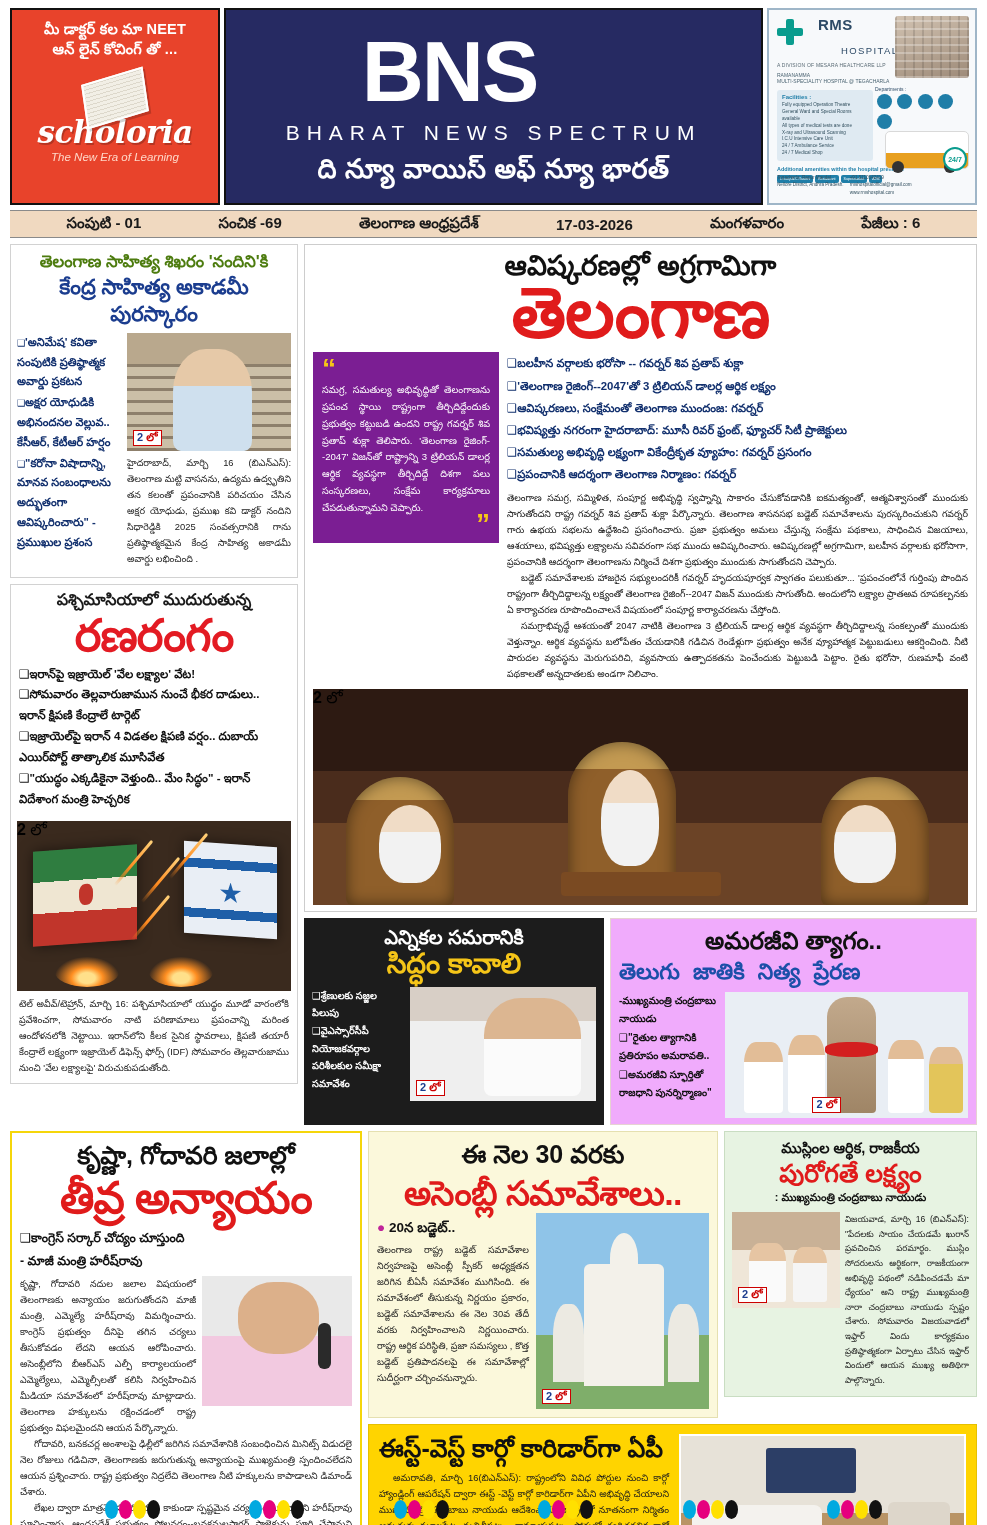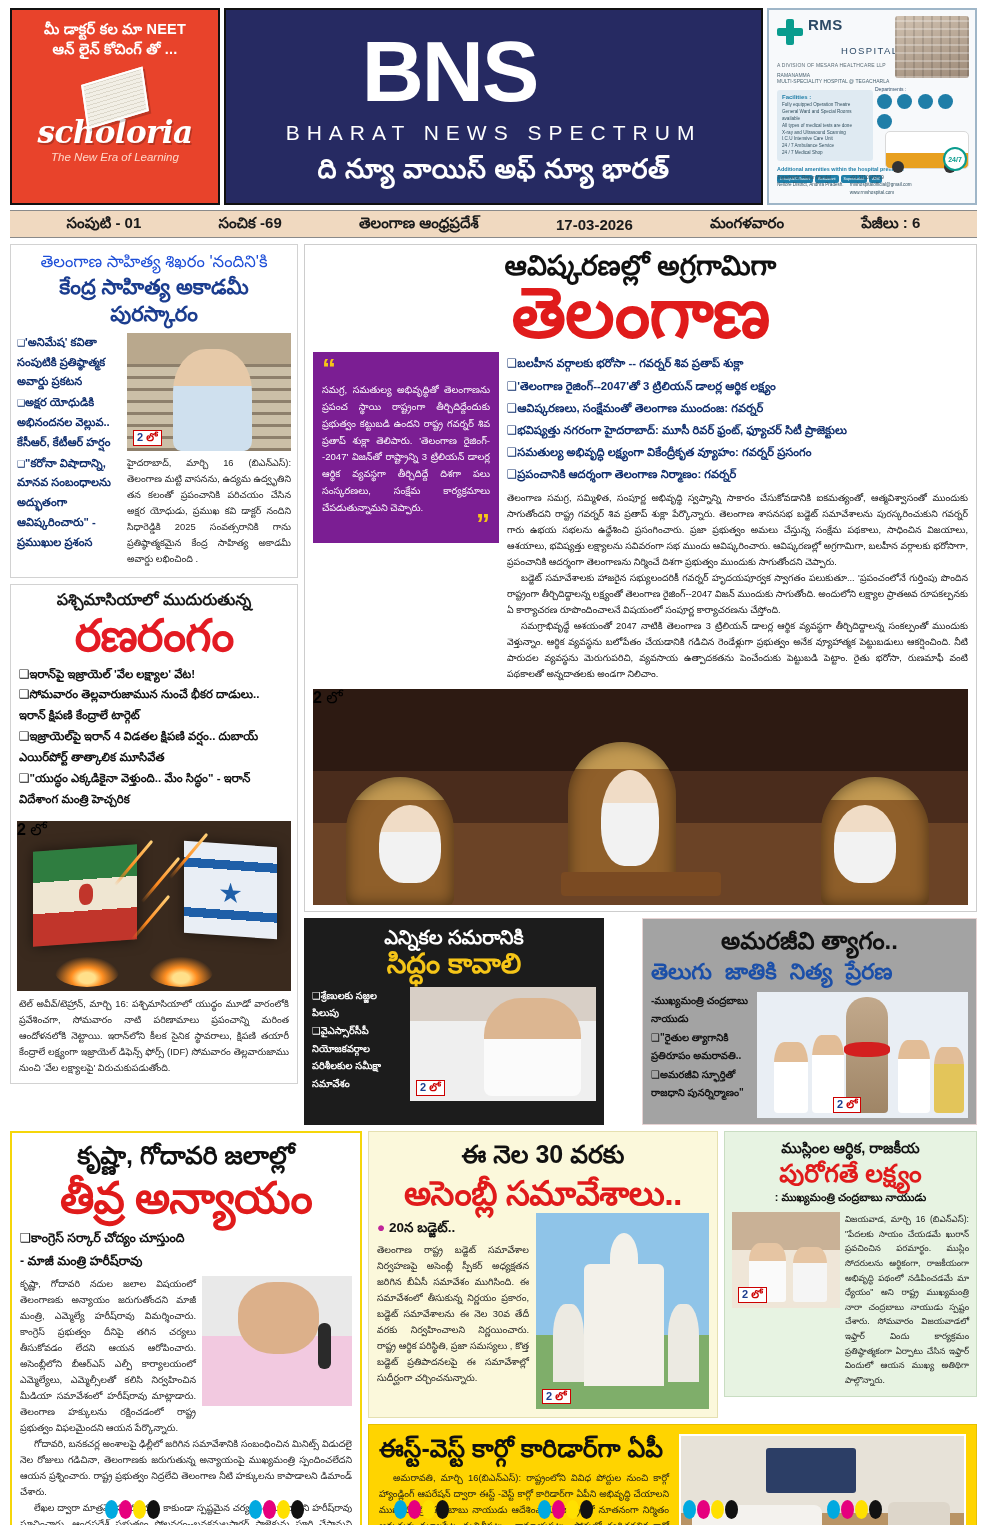--- a/index.html
+++ b/index.html
@@ -59,21 +59,21 @@
   }
   .bns-tel {
     color: #fff; font-size: 27px; font-weight: bold; margin-top: 8px;
     letter-spacing: .5px; white-space: nowrap;
   }
 
   .ad-right {
     width: 210px; background: #f7f9fb; border: 2px solid #9fb6c8; position: relative;
     padding: 7px 8px; overflow: hidden; font-size: 5.4px; color: #33505f;
   }
-  .rms-top { display: flex; align-items: flex-start; gap: 5px; }
+  .rms-top { display: flex; align-items: flex-start; gap: 15px; }
   .rms-cross { width: 26px; height: 26px; position: relative; flex: none; margin-top: 2px; }
   .rms-cross::before, .rms-cross::after { content:""; position:absolute; background:#0a9c8e; border-radius:2px; }
   .rms-cross::before { left: 9px; top: 0; width: 8px; height: 26px; }
   .rms-cross::after { top: 9px; left: 0; width: 26px; height: 8px; }
   .rms-ecg { position:absolute; left:2px; top:11px; width:22px; height:5px;
     background: linear-gradient(90deg,#fff 0 4px,transparent 4px 5px,#fff 5px 7px,transparent 7px 9px,#fff 9px 22px); }
   .rms-name { font-size: 15px; font-weight: bold; color: #2d4a66; line-height: 1; letter-spacing: .5px; }
   .rms-bldg {
     position: absolute; right: 6px; top: 6px; width: 74px; height: 62px;
     background: linear-gradient(160deg,#cfbfae,#9d8a78 60%,#8a7868);
@@ -110,21 +110,21 @@
   }
 
   
   .content { position: relative; padding: 6px 10px 0 10px; }
   .row { display: flex; gap: 6px; }
 
   .box { border: 1px solid #d2d2d2; background: #fff; overflow: hidden; position: relative; }
 
   
   .col-left { width: 288px; flex: none; }
-  .lead-h1 { font-size: 16.5px; font-weight: normal; color: #1d4ed8; text-align: center; line-height: 1.3; padding: 6px 4px 0 4px; }
+  .lead-h1 { font-size: 16.5px; font-weight: bold; color: #4d7c0f; text-align: center; line-height: 1.3; padding: 6px 4px 0 4px; }
   .lead-h2 { font-size: 21px; font-weight: bold; color: #1b3d8f; text-align: center; line-height: 1.25; padding: 2px 2px 6px 2px; }
   .bullets { font-size: 11.3px; color: #12306e; line-height: 1.75; font-weight: bold; }
   .bullets p { margin-bottom: 1px; }
   .bullets .sq { font-size: 9px; }
   .lead-flex { display: flex; gap: 6px; padding: 0 6px 6px 6px; }
   .lead-col { width: 104px; flex: none; }
   .photo { background: #cfc6bb; position: relative; overflow: hidden; }
   .photo .cap2 {
     position: absolute; left: 6px; bottom: 5px; background: #fff; border: 1px solid #c00;
     color: #c00; font-weight: bold; font-size: 11px; padding: 0 3px; line-height: 1.25;
@@ -177,21 +177,21 @@
   .as-person { position:absolute; border-radius: 50% 50% 40% 40%; background: linear-gradient(180deg,#f0dcc6 0 34%, #f2f2f2 34% 100%); }
   .main-copy { font-size: 9.3px; line-height: 1.72; color: #111; text-align: justify; }
 
   .kicker-row { display: flex; gap: 6px; margin-top: 6px; }
   .blk-box { background: #1c1c1c; color: #fff; width: 300px; flex: none; padding: 8px 8px 6px 8px; }
   .blk-h1 { font-size: 19.5px; font-weight: bold; text-align: center; line-height: 1.15; }
   .blk-h2 { font-size: 28px; font-weight: bold; text-align: center; color: #f5c518; line-height: 1.1; margin-top: 1px; }
   .blk-flex { display: flex; gap: 6px; margin-top: 7px; }
   .blk-bul { width: 92px; flex: none; font-size: 9.8px; line-height: 1.8; font-weight: bold; }
 
-  .pink-box { flex: 1; background: #a3a3a3; padding: 8px 8px 6px 8px; border: 1px solid #e6d2d2; margin-left: 32px; }
+  .pink-box { flex: 1; background: #f0abfc; padding: 8px 8px 6px 8px; border: 1px solid #e6d2d2; }
   .pink-h1 { font-size: 24px; font-weight: bold; text-align: center; color: #111; }
   .pink-h2 { font-size: 22px; font-weight: bold; text-align: left; color: #1b4fa8; line-height: 1.1; margin-top: 1px; font-family: Liberation Mono, monospace; }
   .pink-flex { display: flex; gap: 6px; margin-top: 6px; }
   .pink-bul { width: 100px; flex: none; font-size: 10px; line-height: 1.85; color: #111; font-weight: bold; }
 
   
   .bot-row { display: flex; gap: 6px; margin-top: 6px; align-items: flex-start; }
   .yel-box { width: 352px; flex: none; border: 2px solid #f5d60a; background: #fff; padding: 8px; }
   .kg-h1 { font-size: 25px; font-weight: bold; text-align: center; color: #111; }
   .kg-h2 { font-size: 44px; font-weight: bold; text-align: center; color: #e01b1b; line-height: 1.02; letter-spacing: -1px; }

